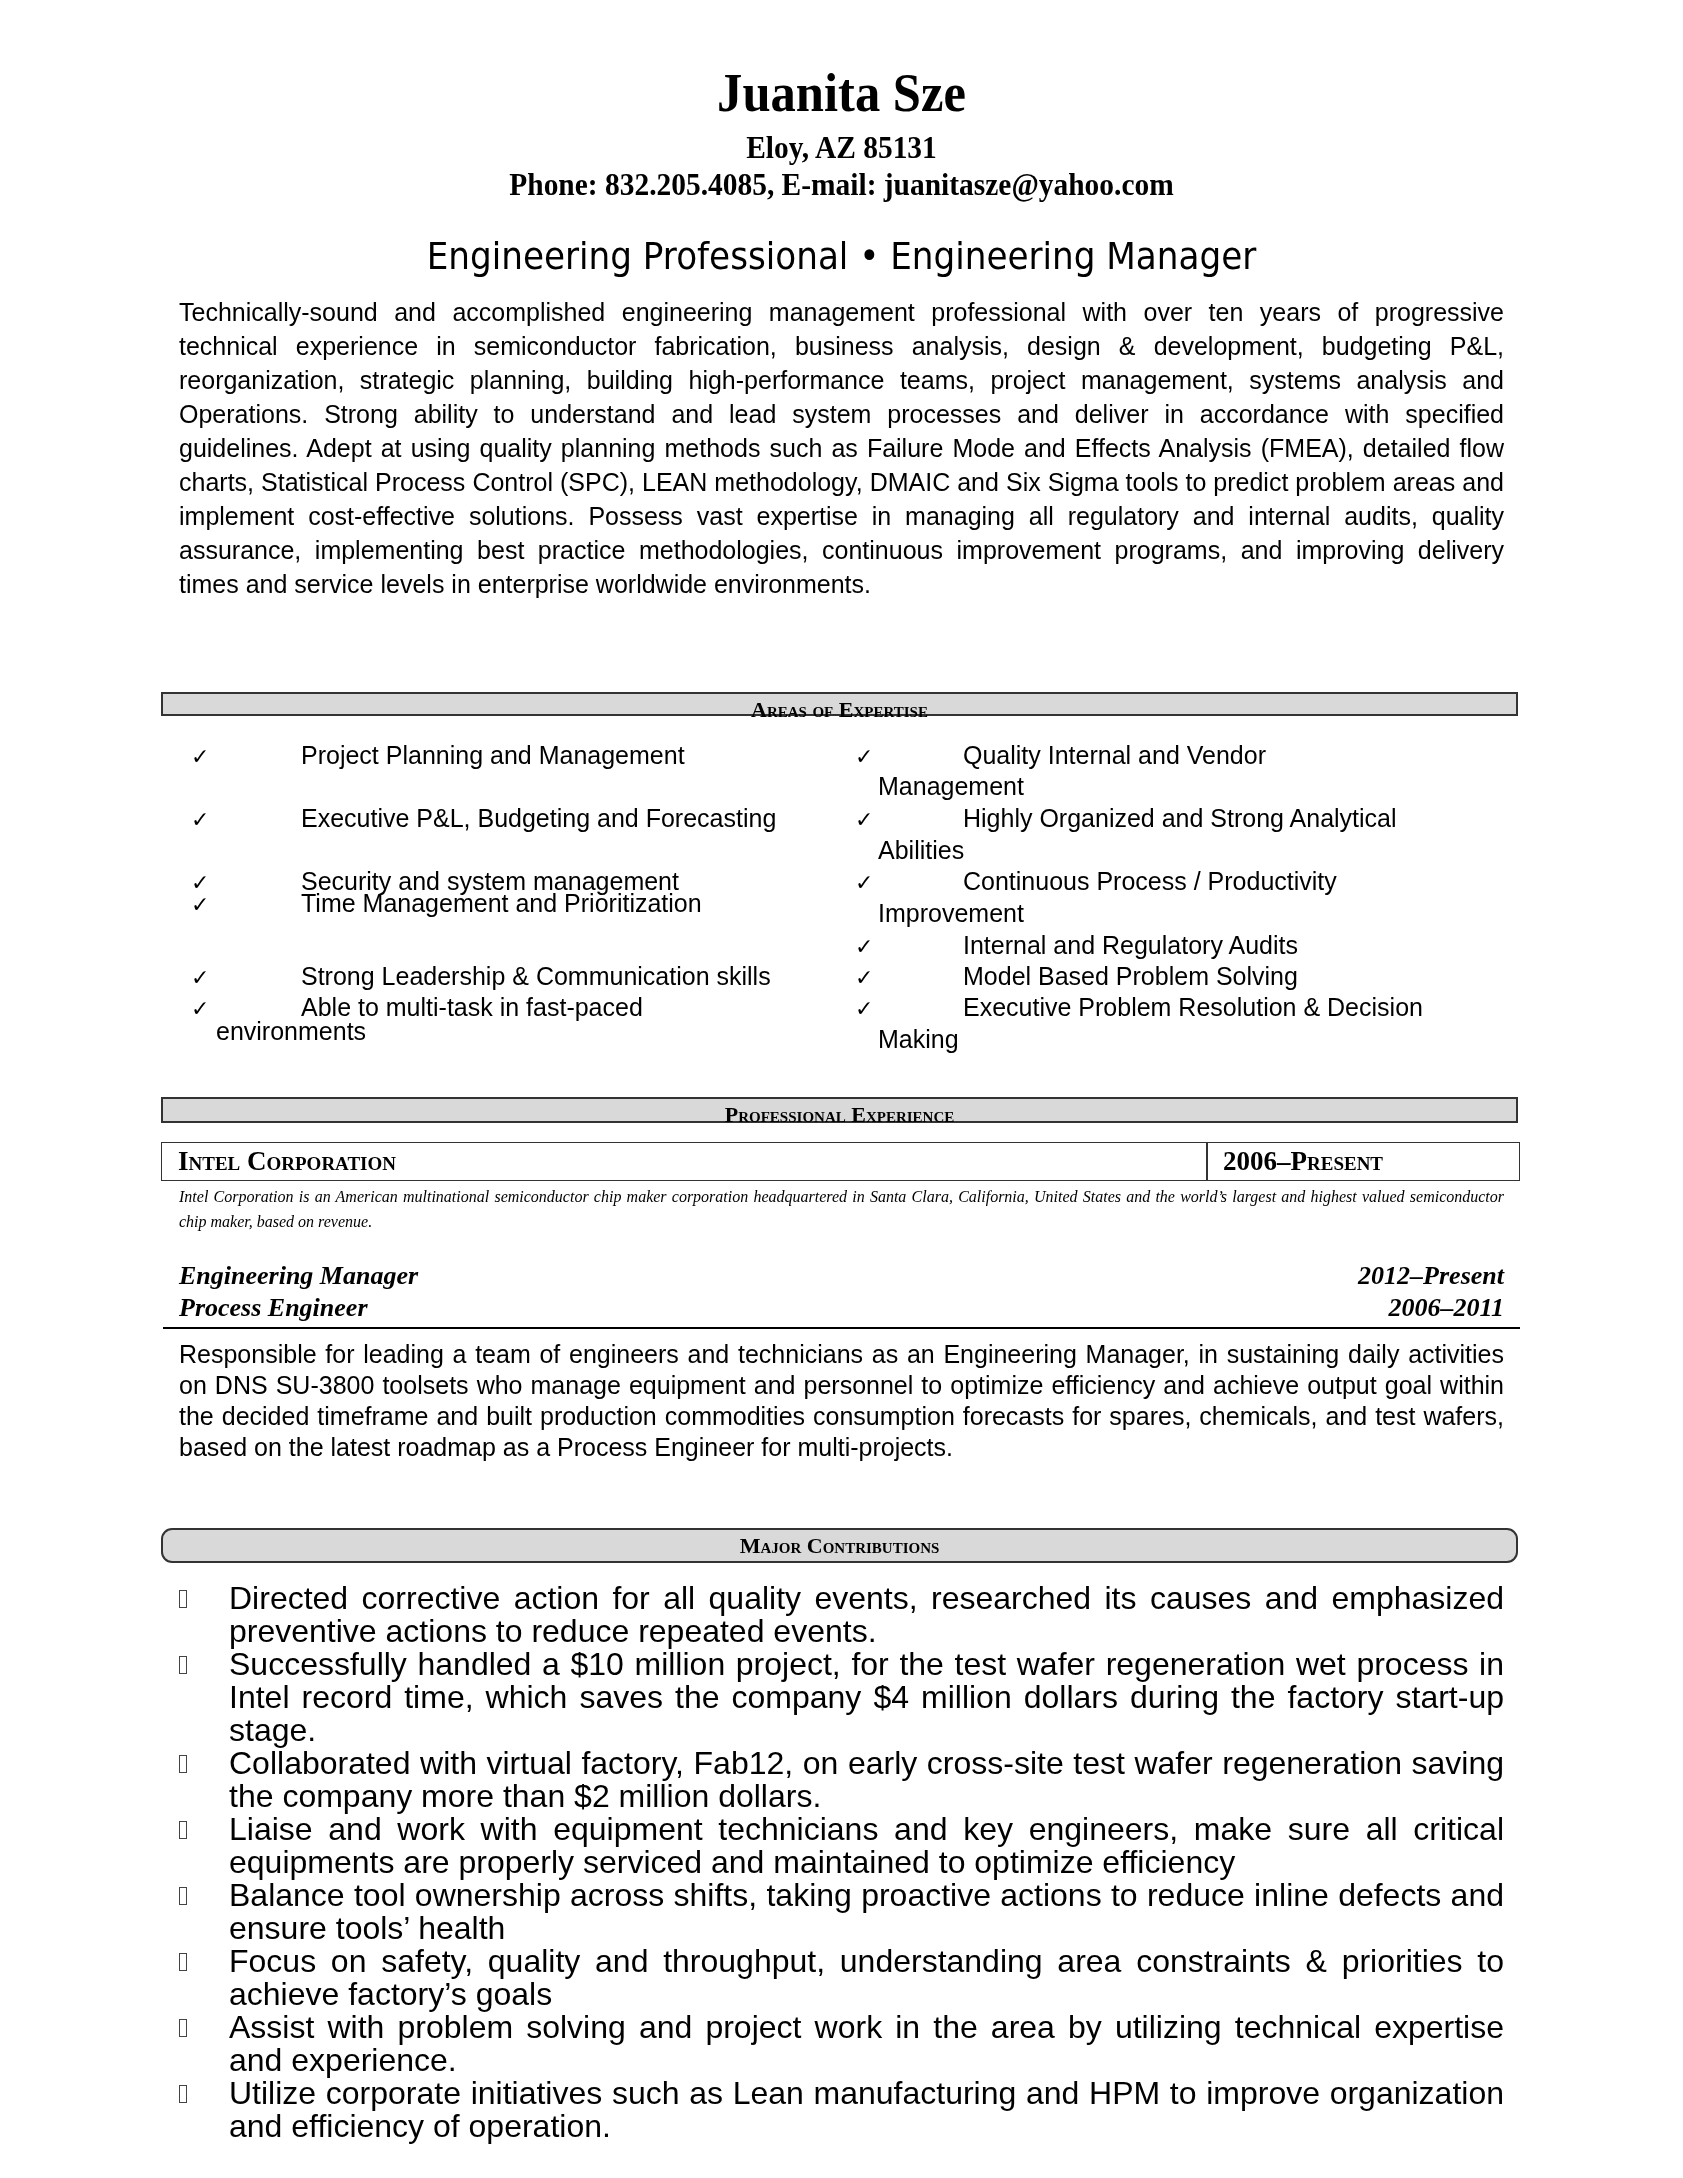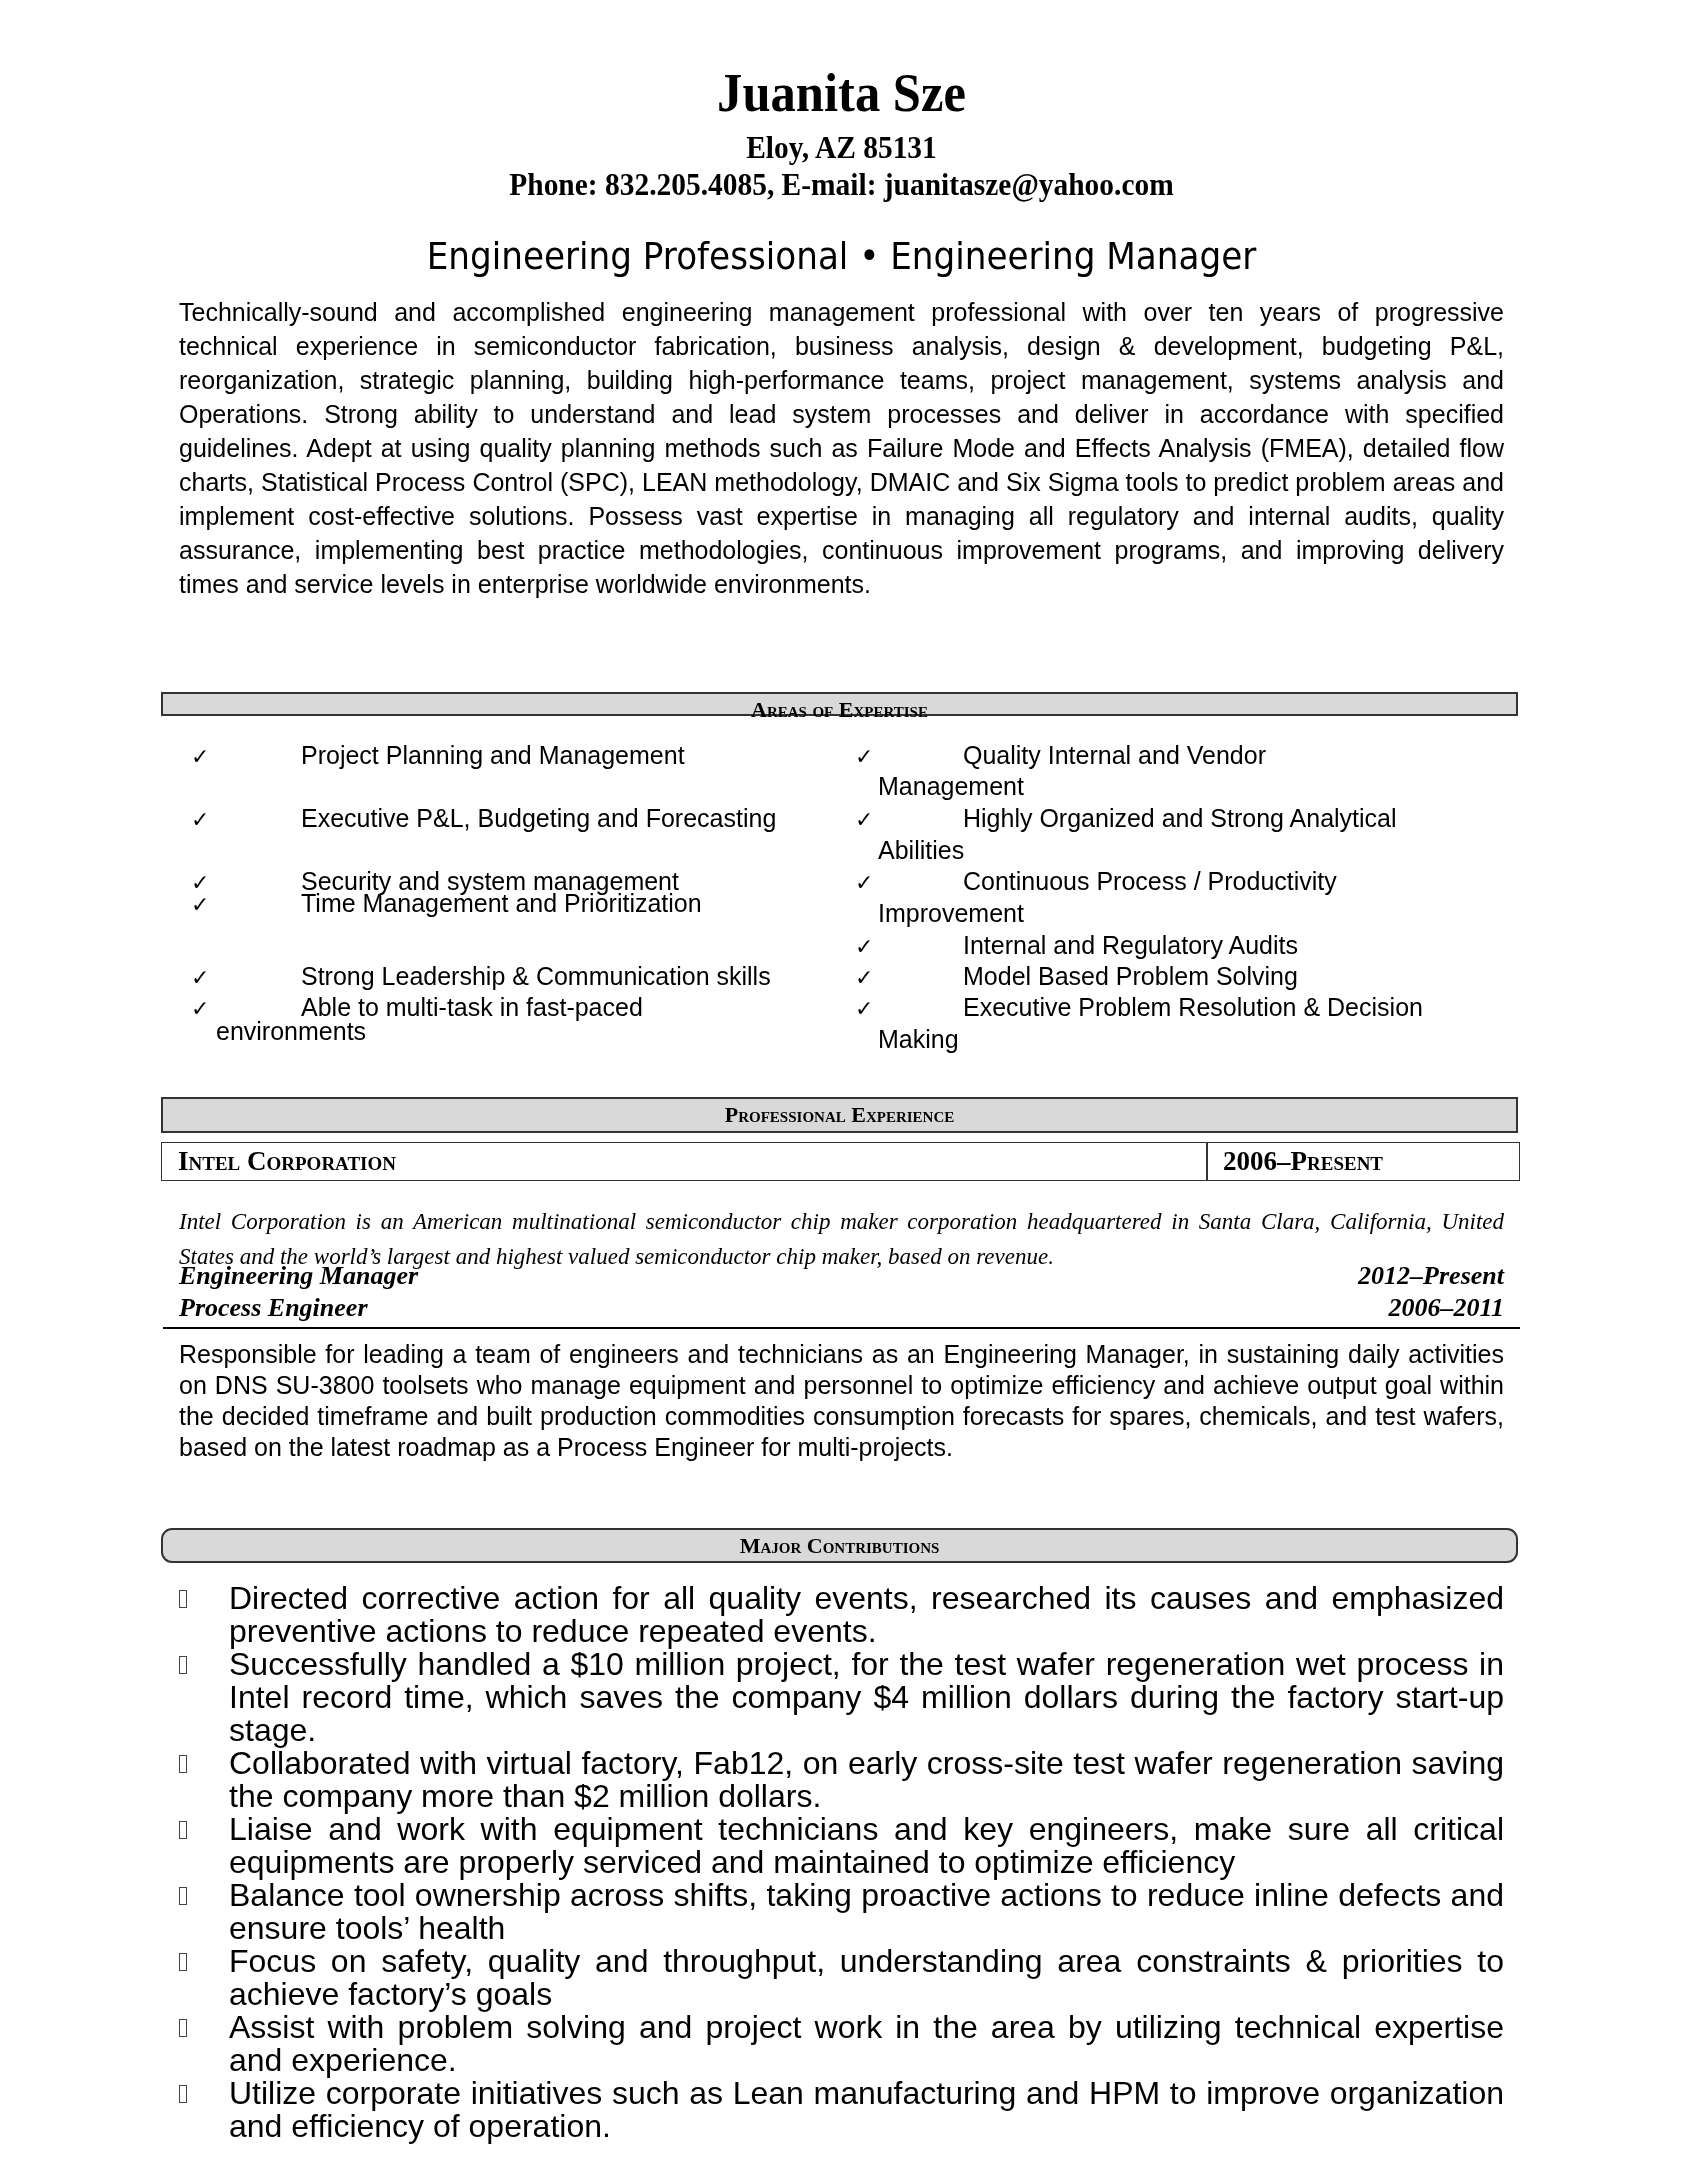--- a/index.html
+++ b/index.html
@@ -15,34 +15,34 @@
   #contact { top:165px; font-size:32px; line-height:38px; transform:scaleX(0.92); transform-origin:center; }
   #title { top:233px; font-size:38px; line-height:46px; transform:scaleX(0.90); transform-origin:center; }
 
   .para { left:179px; width:1325px; font-size:25px; text-align:justify; text-align-last:left; }
   #summary { top:295px; line-height:34px; }
 
   .bar { left:161px; width:1357px; background:#d9d9d9; border:2px solid #333; box-sizing:border-box;
          text-align:center; font-family:"Liberation Serif","DejaVu Serif",serif; font-weight:bold;
          font-variant:small-caps; font-size:22px; }
   #bar-areas { top:692px; height:24px; line-height:31px; }
-  #bar-exp   { top:1097px; height:36px; line-height:31px; }
+  #bar-exp   { top:1097px; height:26px; line-height:31px; }
   #bar-major { top:1528px; height:35px; line-height:31px;border-radius:11px; }
 
   .exp-item { font-size:25px; line-height:32px; white-space:nowrap; }
   .check { position:absolute; font-family:"DejaVu Sans", sans-serif; font-size:22px; line-height:32px; }
 
   #company-box { left:161px; top:1142px; width:1359px; height:39px; border:1.5px solid #333; box-sizing:border-box; }
   #company-divider { position:absolute; left:1044px; top:0; width:1.5px; height:100%; background:#333; }
   .smallcaps { font-family:"Liberation Serif","DejaVu Serif",serif; font-weight:bold; font-variant:small-caps; font-size:27px; line-height:36px; }
   #company-name { left:16px; top:0px; position:absolute; }
   #company-dates { left:1061px; top:0px; position:absolute; }
 
   #company-desc { left:179px; width:1325px; top:1184px; font-family:"Liberation Serif","DejaVu Serif",serif;
-                  font-style:italic; font-size:23px; line-height:35px; text-align:justify; text-align-last:left;margin-top:20px; }
+                  font-style:italic; font-size:16px; line-height:25px; text-align:justify; text-align-last:left; }
   .role { font-family:"Liberation Serif","DejaVu Serif",serif; font-style:italic; font-weight:bold; font-size:26px; line-height:32px; }
   #role1-title { left:179px; top:1260px; }
   #role2-title { left:179px; top:1292px; }
   #role1-dates { right:179px; top:1260px; }
   #role2-dates { right:179px; top:1292px; }
   #role-rule { left:163px; top:1327px; width:1357px; height:2px; background:#000; }
 
   #responsible { top:1339px; line-height:31px; }
 
   #contrib-list { left:179px; top:1582px; width:1325px; margin:0; padding:0; list-style:none; }

